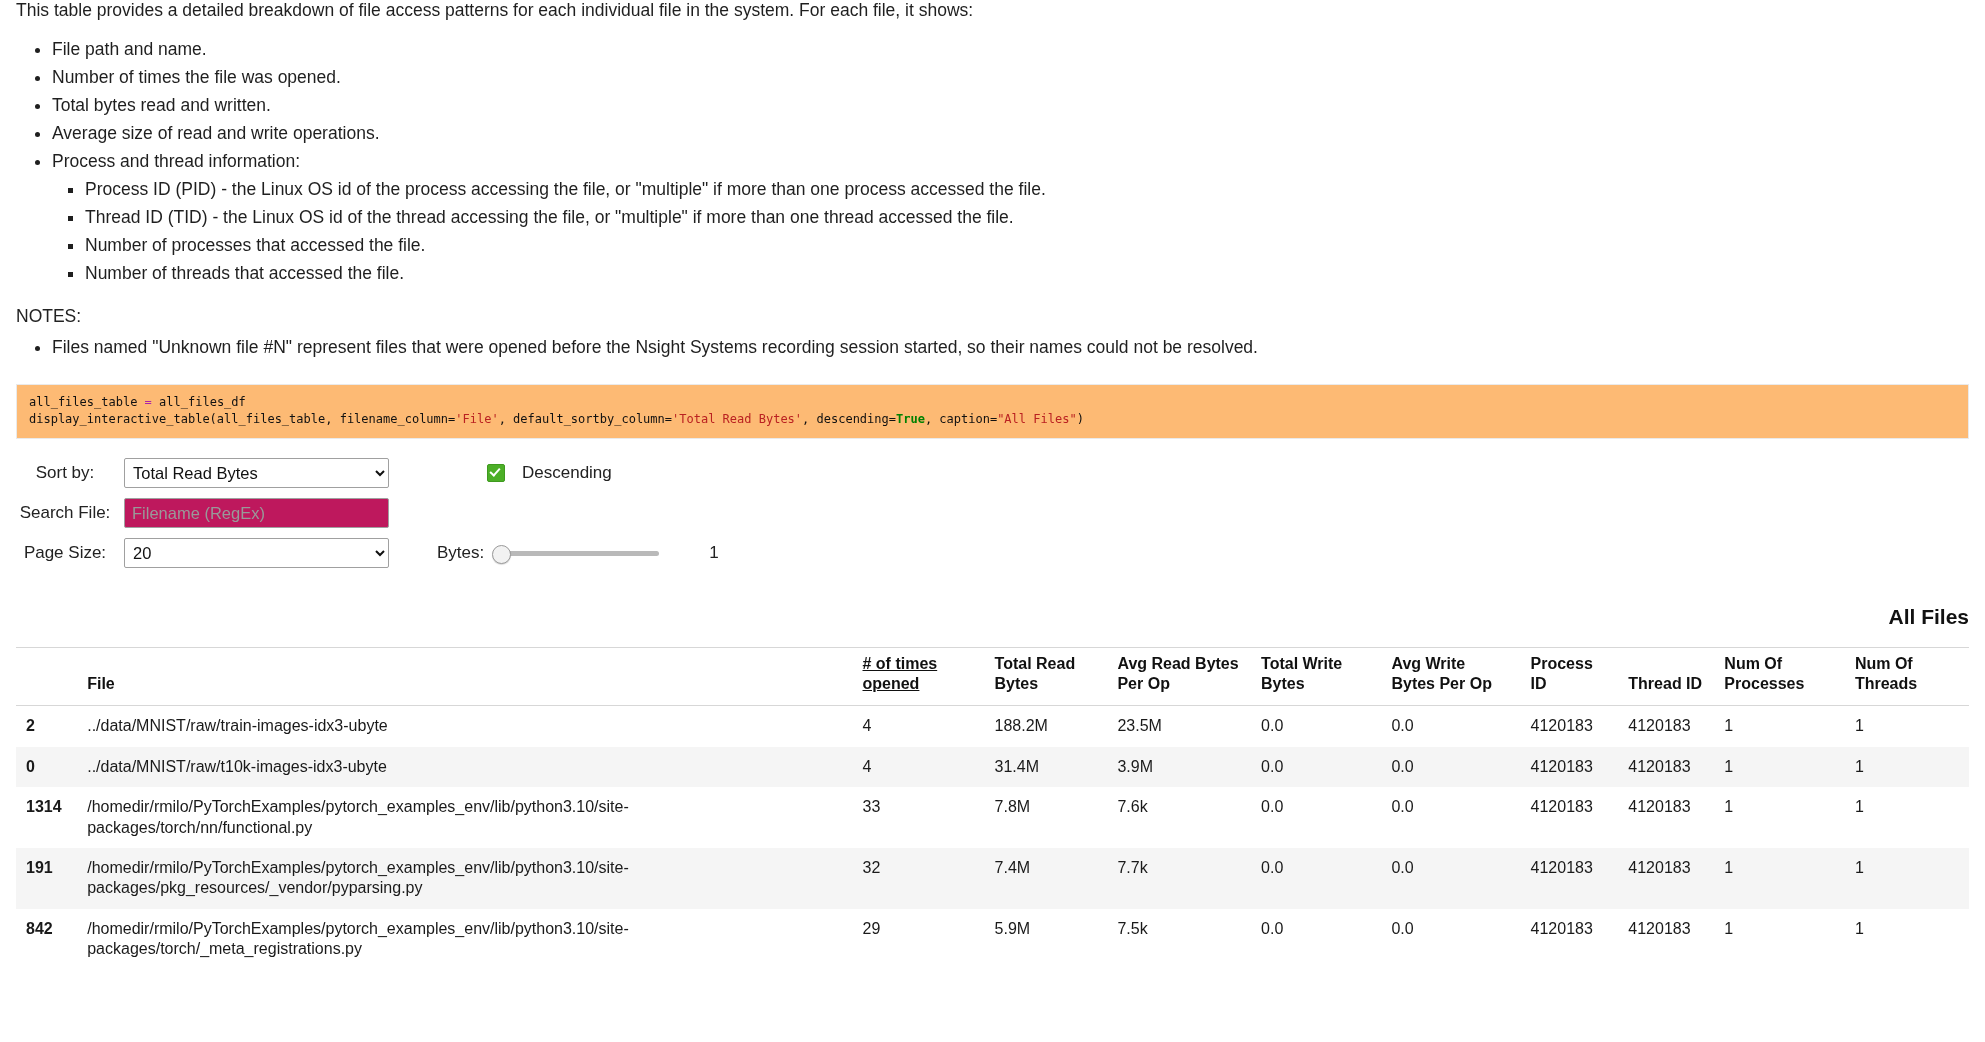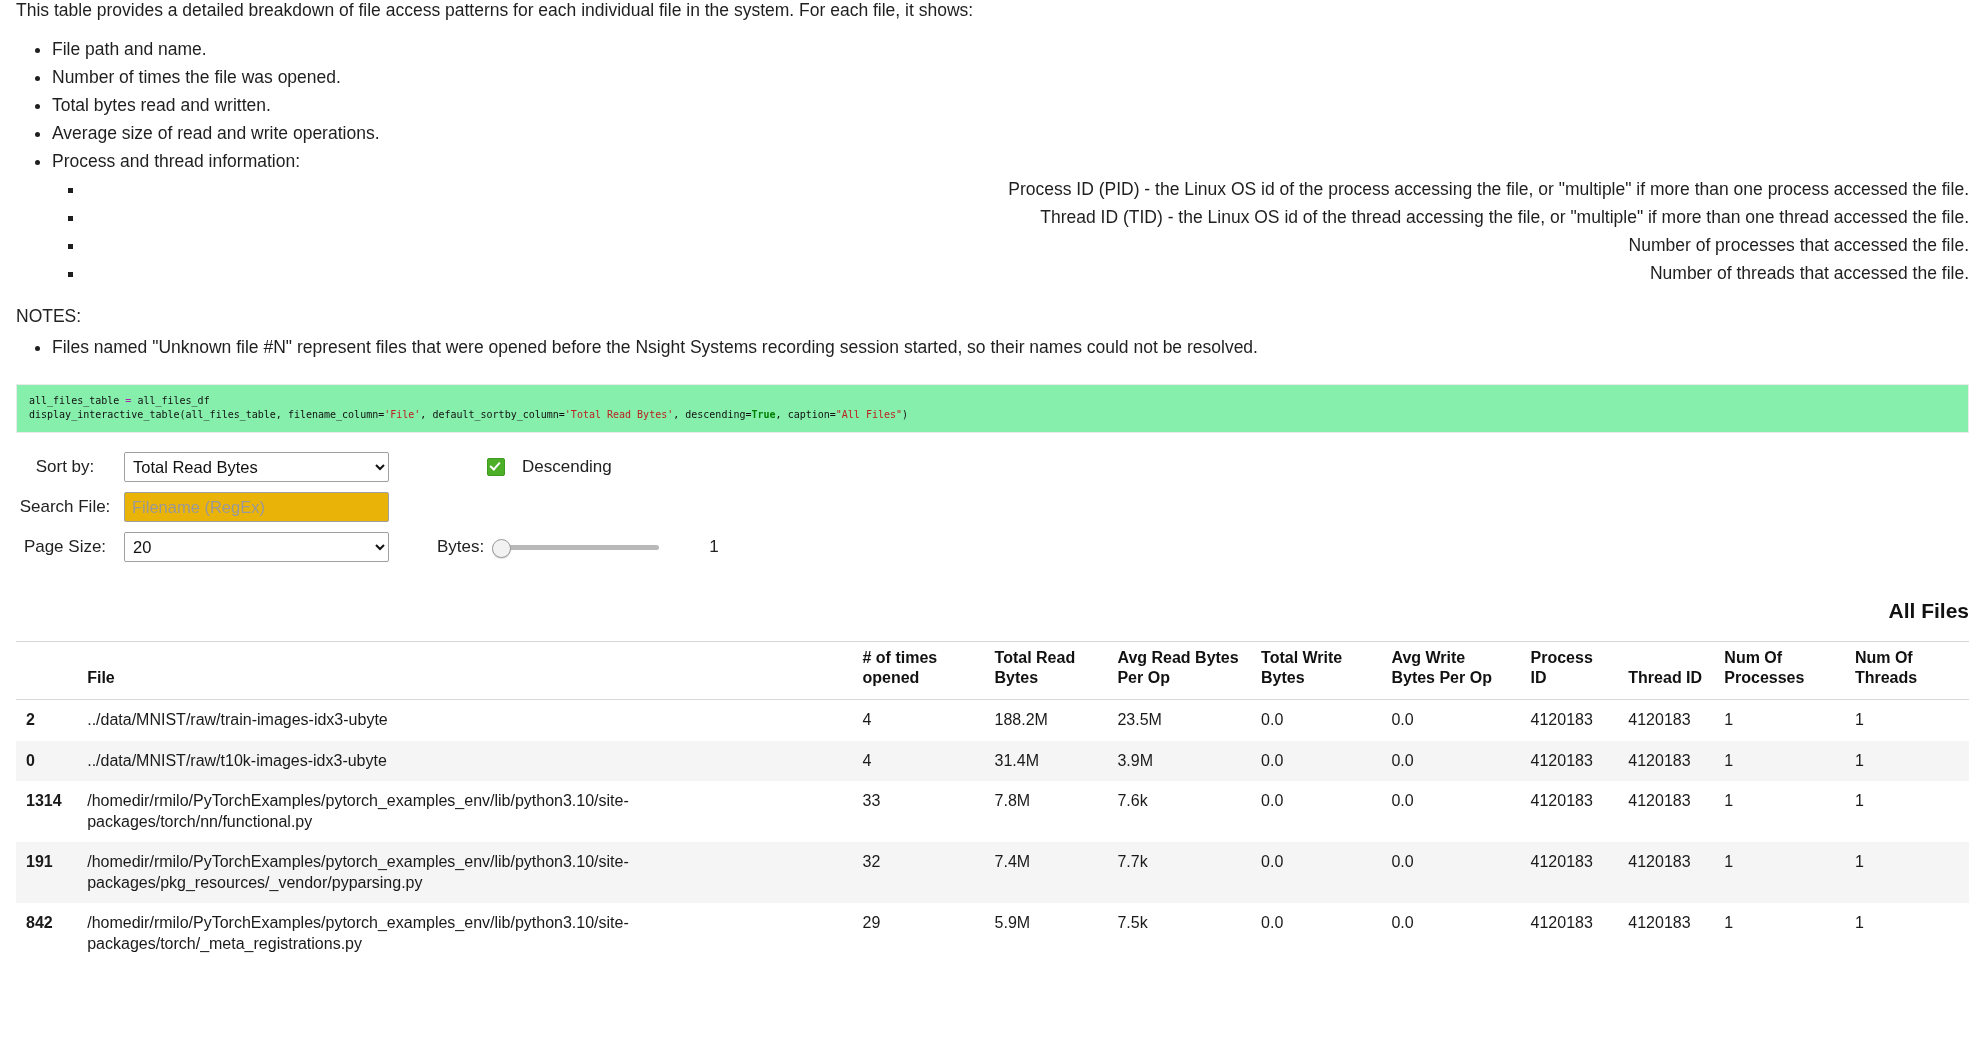--- a/index.html
+++ b/index.html
@@ -38,46 +38,45 @@
   }
   ul.bullets > li {
     font-size: 17.5px;
     margin-bottom: 7px;
     color: #1f1f1f;
   }
   ul.sub {
     margin: 7px 0 0 0;
     padding-left: 33px;
     list-style-type: square;
-    text-align: right;
   }
   ul.sub > li {
     font-size: 17.5px;
     margin-bottom: 7px;
     color: #1f1f1f;
   }
   p.notes-label {
     font-size: 17.5px;
     margin: 22px 0 10px 0;
   }
   ul.notes {
     margin: 0 0 26px 0;
     padding-left: 36px;
     list-style-type: disc;
   }
   ul.notes > li {
     font-size: 17.5px;
     color: #1f1f1f;
   }
   .code-block {
-    background: #86efac;
+    background: #fdba74;
     border: 1px solid #eaeaea;
     padding: 9px 12px 10px 12px;
     font-family: "DejaVu Sans Mono", "Liberation Mono", monospace;
-    font-size: 10px;
+    font-size: 12px;
     line-height: 1.42;
     color: #111111;
     white-space: pre-wrap;
     margin: 0 0 14px 0;
     box-sizing: border-box;
   }
   .code-block .op { color: #aa22aa; }
   .code-block .str { color: #ba2121; }
   .code-block .bool { color: #008000; font-weight: bold; }
 
@@ -109,21 +108,21 @@
     padding: 2px 4px;
     box-sizing: border-box;
   }
   input.ctrl-input {
     width: 265px;
     height: 30px;
     font-size: 16.5px;
     font-family: "Liberation Sans", sans-serif;
     border: 1px solid #a0a0a0;
     border-radius: 2px;
-    background: #eab308;
+    background: #be185d;
     color: #111;
     padding: 2px 7px;
     box-sizing: border-box;
   }
   input.ctrl-input::placeholder { color: #999; }
 
   .checkbox-wrap {
     display: flex;
     align-items: center;
     margin-left: 98px;
@@ -216,21 +215,21 @@
   table.files tbody td.idx {
     font-weight: bold;
     text-align: left;
     white-space: nowrap;
   }
   table.files tbody td.file {
     word-break: break-word;
     max-width: 860px;
   }
   .col-file { width: 860px; }
-  .col-opened { width: 120px; }
+  .col-opened { width: 120px; text-decoration: underline; }
   .col-trb { width: 110px; }
   .col-arb { width: 135px; }
   .col-twb { width: 120px; }
   .col-awb { width: 130px; }
   .col-pid { width: 80px; }
   .col-tid { width: 78px; }
   .col-nproc { width: 115px; }
   .col-nthr { width: 110px; }
 </style>
 </head>

